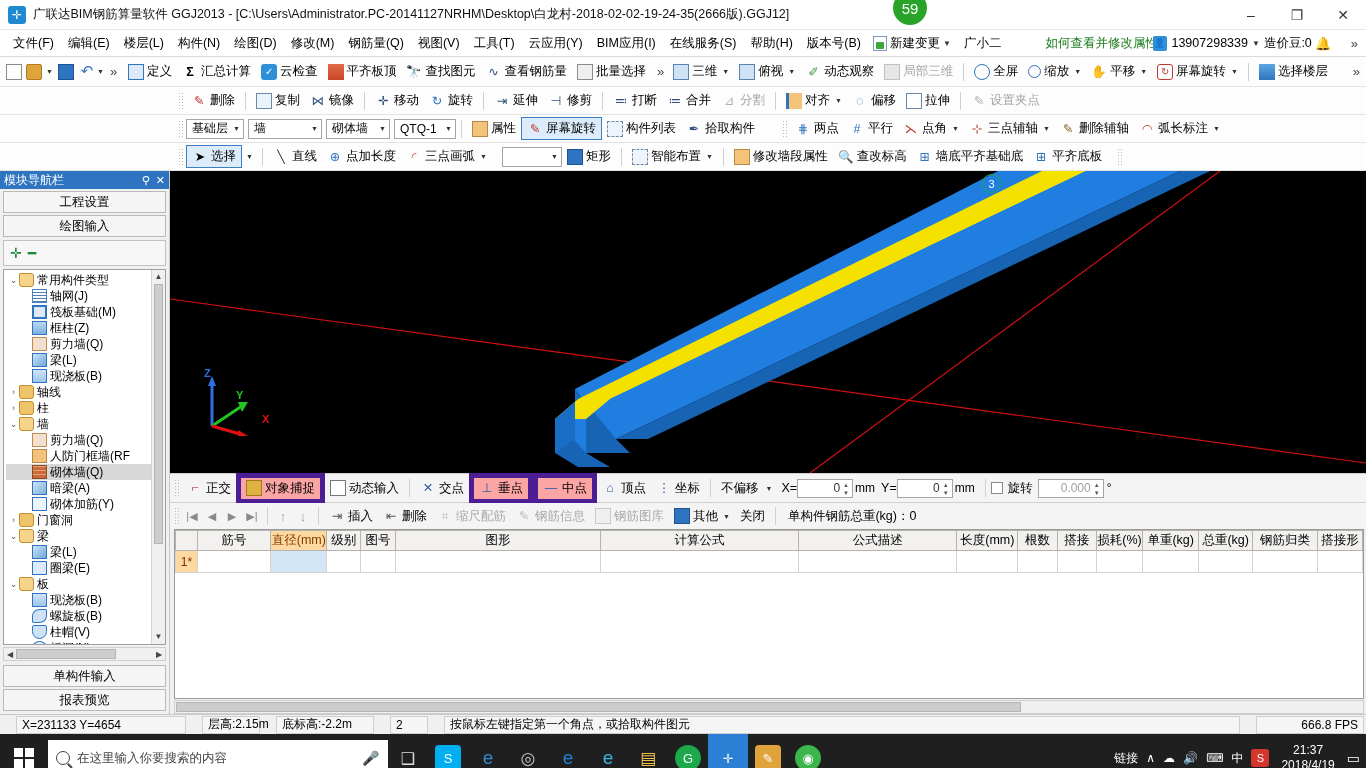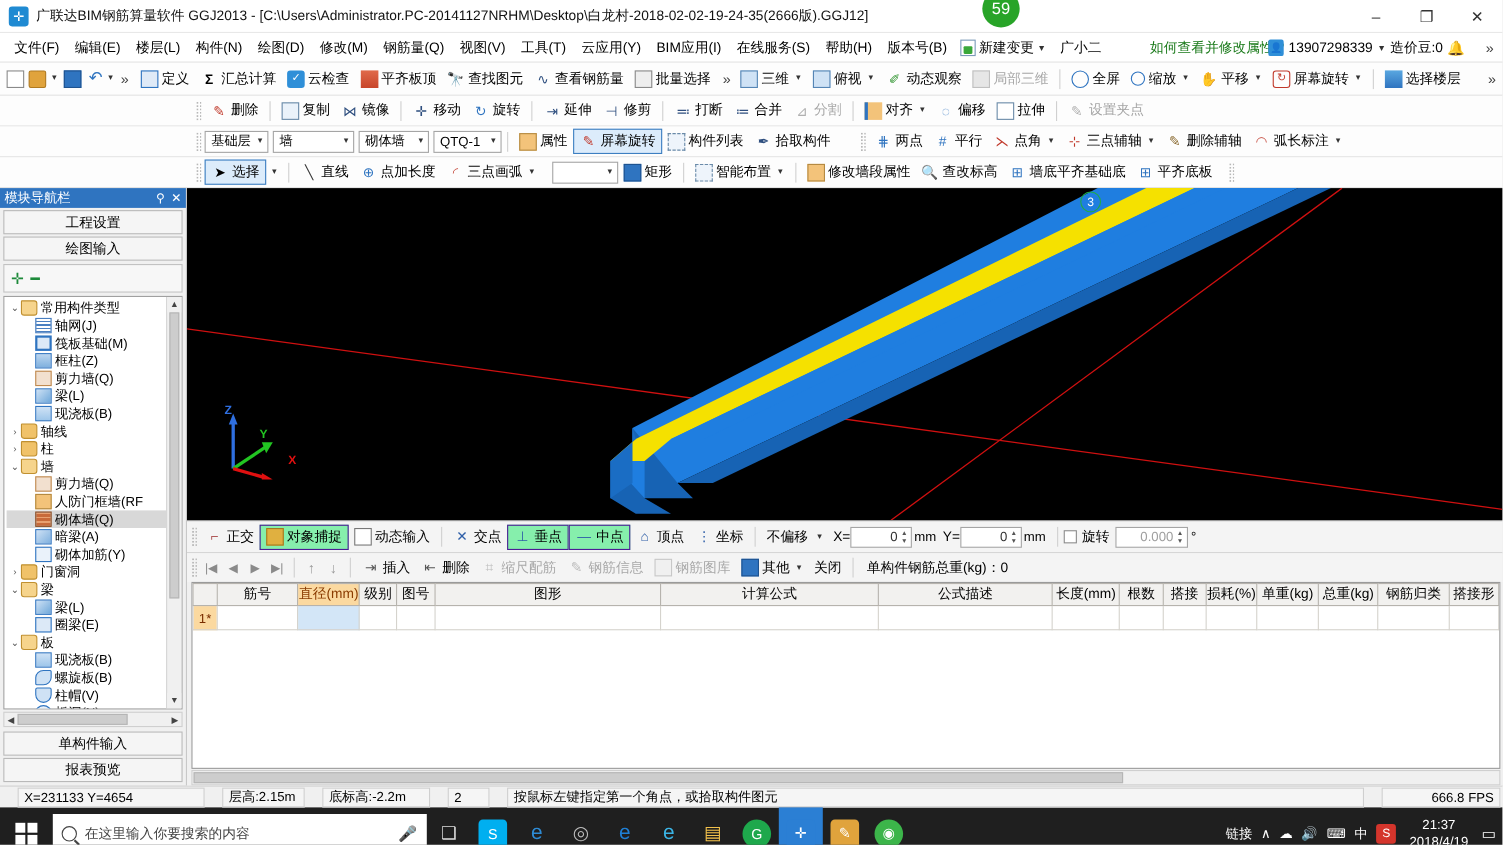--- a/index.html
+++ b/index.html
@@ -104,21 +104,21 @@
   .center { flex: 1; display: flex; flex-direction: column; background: #f0f0f0; }
   .viewport { height: 302px; background: #000; position: relative; overflow: hidden; }
   .axis-lbl { position: absolute; font-size: 11px; font-weight: bold; }
   .grid-node { position: absolute; width: 19px; height: 19px; border: 1.5px solid #1faa4b;
     border-radius: 50%; color: #fff; font-size: 11px; display:flex; align-items:center; justify-content:center; }
 
   
   .snapbar { height: 30px; background: #f4f4f4; display: flex; align-items: center;
              border-top: 1px solid #cfcfcf; border-bottom: 1px solid #cfcfcf; }
   .snapbtn { display: flex; align-items: center; gap: 3px; padding: 2px 5px; font-size: 12.5px; white-space: nowrap; }
-  .snapbtn.on { background: #86efac; border: 1px solid #4c1d95; }
+  .snapbtn.on { background: #fca5a5; border: 5px solid #4c1d95; }
   .num-field { width: 56px; height: 19px; border: 1px solid #a5a5a5; background: #fff;
                font-size: 12px; text-align: right; padding-right: 12px; line-height: 17px;
                position: relative; color: #333; }
   .spin { position: absolute; right: 1px; top: 1px; width: 10px; height: 17px;
           display: flex; flex-direction: column; font-size: 6px; color: #555; }
   .spin span { flex:1; text-align:center; line-height:8px;}
   .sel-ctl { height: 20px; border: 1px solid #a5a5a5; background: #fff; font-size: 12px;
              display: flex; align-items: center; padding: 0 3px 0 5px; }
 
   
@@ -839,21 +839,21 @@
         </div>
         <div class="hscroll">
           <span class="hthumb2" style="width:845px;"></span>
         </div>
       </div>
     </div>
   </div>
 
   <div class="statusbar">
     <div class="st-cell" style="width:170px;">X=231133  Y=4654</div>
-    <div class="st-cell" style="width:75px;">层高:2.15m</div>
+    <div class="st-cell" style="width:58px;">层高:2.15m</div>
     <div class="st-cell" style="width:98px;">底标高:-2.2m</div>
     <div class="st-cell" style="width:38px;">2</div>
     <div class="st-cell" style="flex:1;">按鼠标左键指定第一个角点，或拾取构件图元</div>
     <div class="st-cell" style="width:108px;justify-content:flex-end;margin-right:2px;">666.8 FPS</div>
   </div>
 
   <div class="taskbar">
     <div class="tb-start">
       <span class="win-logo">
           <i></i>

